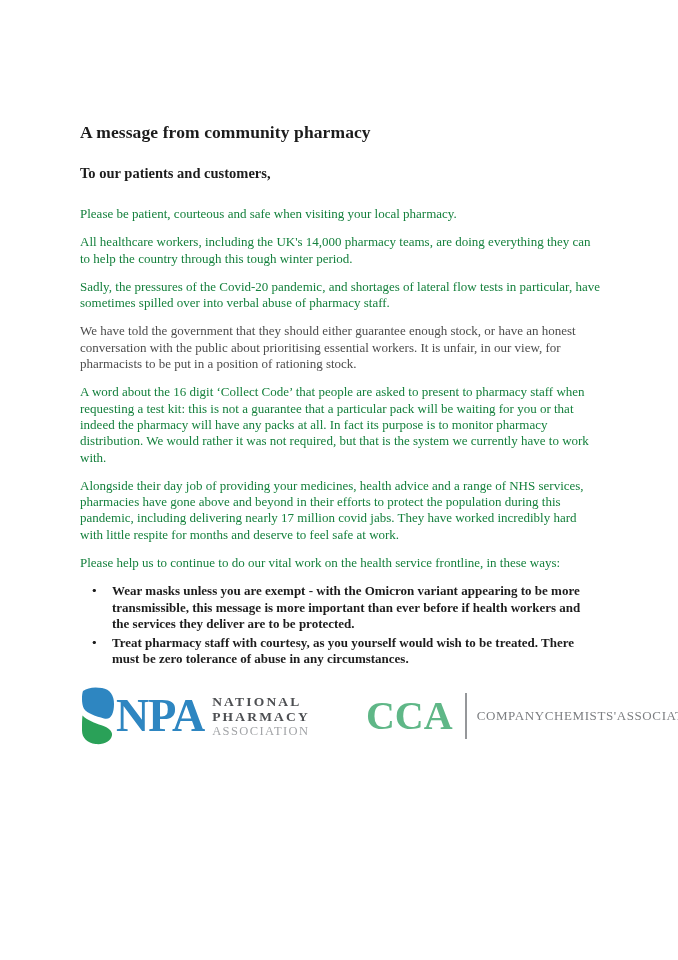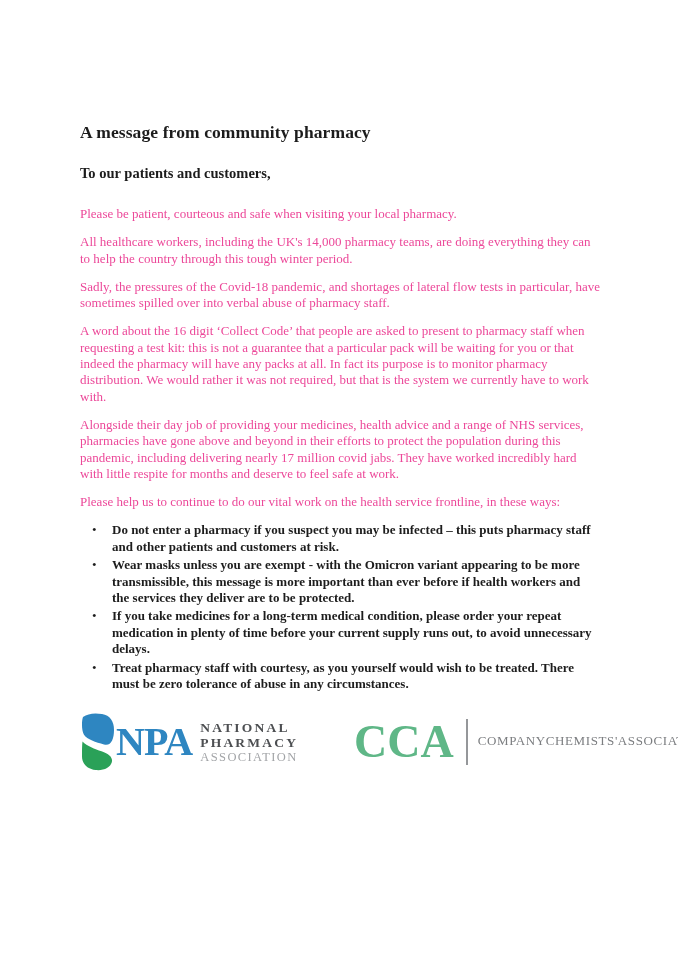--- a/index.html
+++ b/index.html
@@ -25,21 +25,21 @@
   .salutation {
     font-size: 14.5px;
     font-weight: 700;
     margin: 0 0 24px 0;
     color: #1c1c1c;
   }
   p.body-para {
     font-size: 13px;
     line-height: 16.3px;
     margin: 0 0 12px 0;
-    color: #ec4899;
+    color: #15803d;
   }
   p.body-para.muted { color: #4d4d4d; }
   ul.bullet-list {
     list-style: none;
     margin: 4px 0 0 0;
     padding: 0 0 0 10px;
   }
   ul.bullet-list li {
     position: relative;
     font-size: 13px;
@@ -58,21 +58,21 @@
   }
   .logos-row {
     display: flex;
     align-items: center;
     margin-top: 20px;
     gap: 56px;
   }
   .npa-logo { display: flex; align-items: center; }
   .npa-capsule { width: 34px; height: 58px; margin-right: 2px; }
   .npa-acronym {
-    font-size: 40px;
+    font-size: 46px;
     font-weight: 700;
     color: #2e86c1;
     letter-spacing: -1px;
     line-height: 1;
     margin-right: 8px;
   }
   .npa-name { display: flex; flex-direction: column; justify-content: center; }
   .npa-name .strong-line {
     font-size: 13.5px;
     font-weight: 700;
@@ -82,21 +82,21 @@
   }
   .npa-name .light-line {
     font-size: 12.5px;
     font-weight: 400;
     color: #a2a4a7;
     letter-spacing: 1.4px;
     line-height: 14px;
   }
   .cca-logo { display: flex; align-items: center; }
   .cca-acronym {
-    font-size: 46px;
+    font-size: 40px;
     font-weight: 700;
     color: #5fb787;
     letter-spacing: 0px;
     line-height: 1;
     margin-right: 12px;
   }
   .cca-divider {
     width: 2px;
     height: 46px;
     background: #95979a;
@@ -115,37 +115,36 @@
 <body>
 
 <div class="page">
 
   <h1 class="doc-title">A message from community pharmacy</h1>
 
   <h2 class="salutation">To our patients and customers,</h2>
 
   <p class="body-para">Please be patient, courteous and safe when visiting your local pharmacy.</p>
   <p class="body-para">All healthcare workers, including the UK's 14,000 pharmacy teams, are doing everything they can to help the country through this tough winter period.</p>
-  <p class="body-para">Sadly, the pressures of the Covid-18 pandemic, and shortages of lateral flow tests in particular, have sometimes spilled over into verbal abuse of pharmacy staff.</p>
+  <p class="body-para">Sadly, the pressures of the Covid-20 pandemic, and shortages of lateral flow tests in particular, have sometimes spilled over into verbal abuse of pharmacy staff.</p>
+  <p class="body-para muted">We have told the government that they should either guarantee enough stock, or have an honest conversation with the public about prioritising essential workers. It is unfair, in our view, for pharmacists to be put in a position of rationing stock.</p>
   <p class="body-para">A word about the 16 digit ‘Collect Code’ that people are asked to present to pharmacy staff when requesting a test kit: this is not a guarantee that a particular pack will be waiting for you or that indeed the pharmacy will have any packs at all.  In fact its purpose is to monitor pharmacy distribution.  We would rather it was not required, but that is the system we currently have to work with.</p>
   <p class="body-para">Alongside their day job of providing your medicines, health advice and a range of NHS services, pharmacies have gone above and beyond in their efforts to protect the population during this pandemic, including delivering nearly 17 million covid jabs. They have worked incredibly hard with little respite for months and deserve to feel safe at work.</p>
   <p class="body-para">Please help us to continue to do our vital work on the health service frontline, in these ways:</p>
 
   <ul class="bullet-list">
     <li>
       <span class="bullet-marker">•</span>
-      <span>Do not enter a pharmacy if you suspect you may be infected – this puts pharmacy staff and other patients and customers at risk.</span>
     </li>
     <li>
       <span class="bullet-marker">•</span>
       <span>Wear masks unless you are exempt - with the Omicron variant appearing to be more transmissible, this message is more important than ever before if health workers and the services they deliver are to be protected.</span>
     </li>
     <li>
       <span class="bullet-marker">•</span>
-      <span>If you take medicines for a long-term medical condition, please order your repeat medication in plenty of time before your current supply runs out, to avoid unnecessary delays.</span>
     </li>
     <li>
       <span class="bullet-marker">•</span>
       <span>Treat pharmacy staff with courtesy, as you yourself would wish to be treated. There must be zero tolerance of abuse in any circumstances.</span>
     </li>
   </ul>
 
   <div class="logos-row">
 
     <div class="npa-logo">

